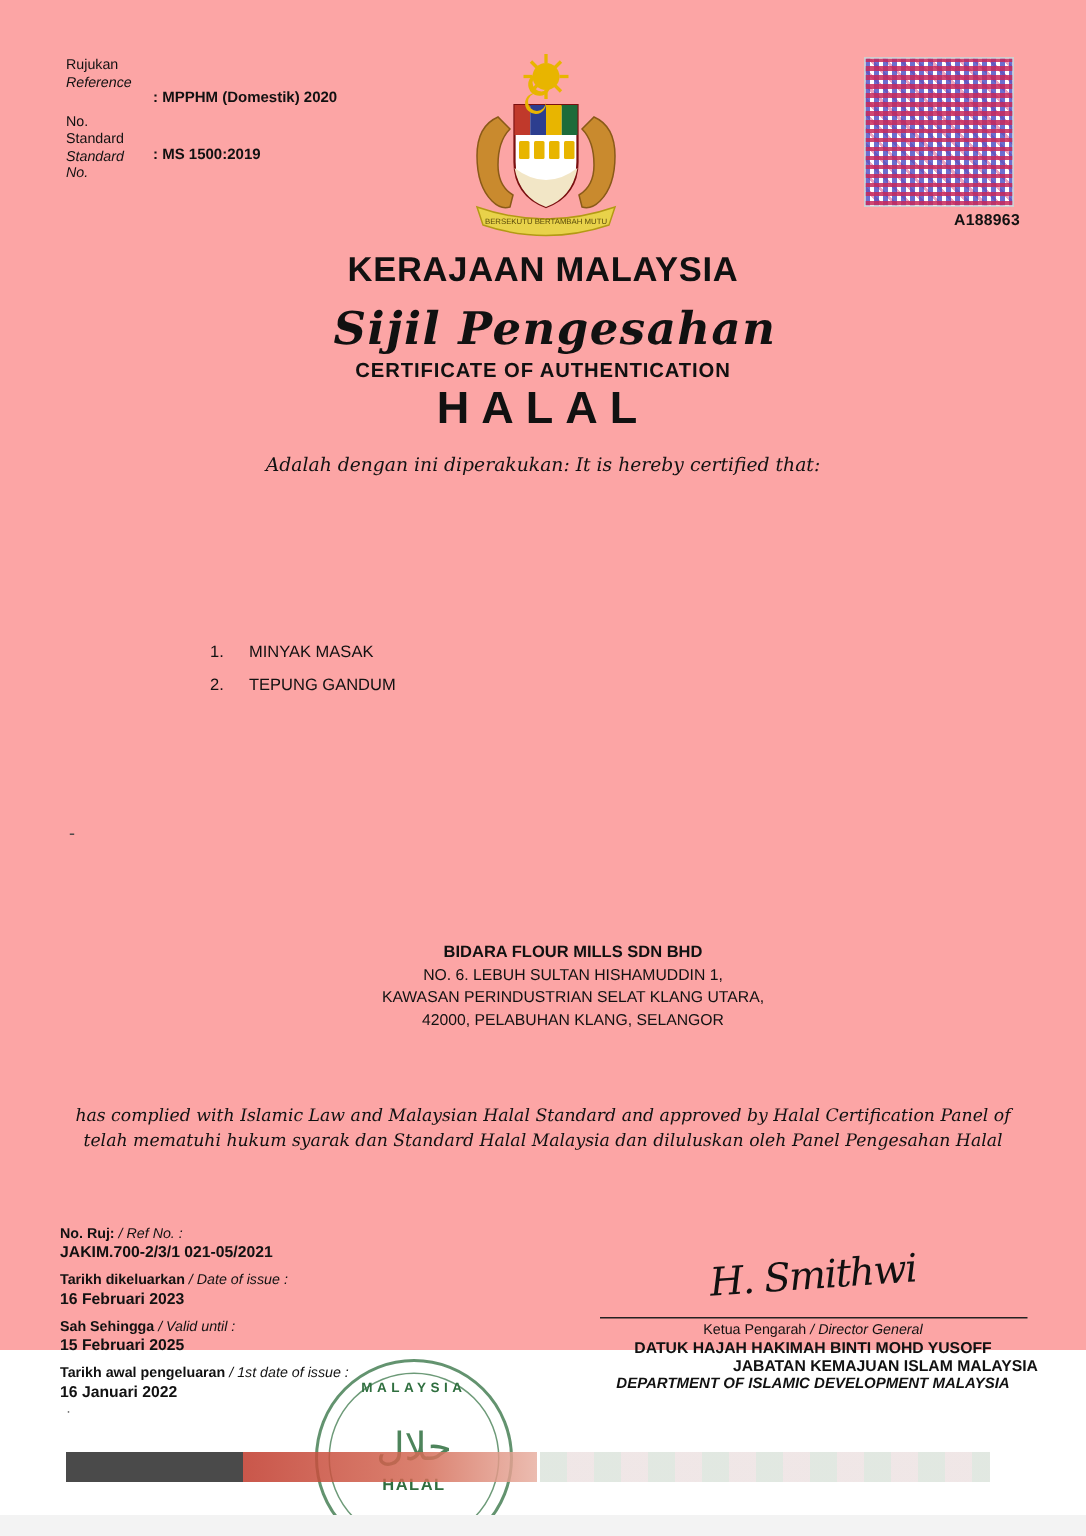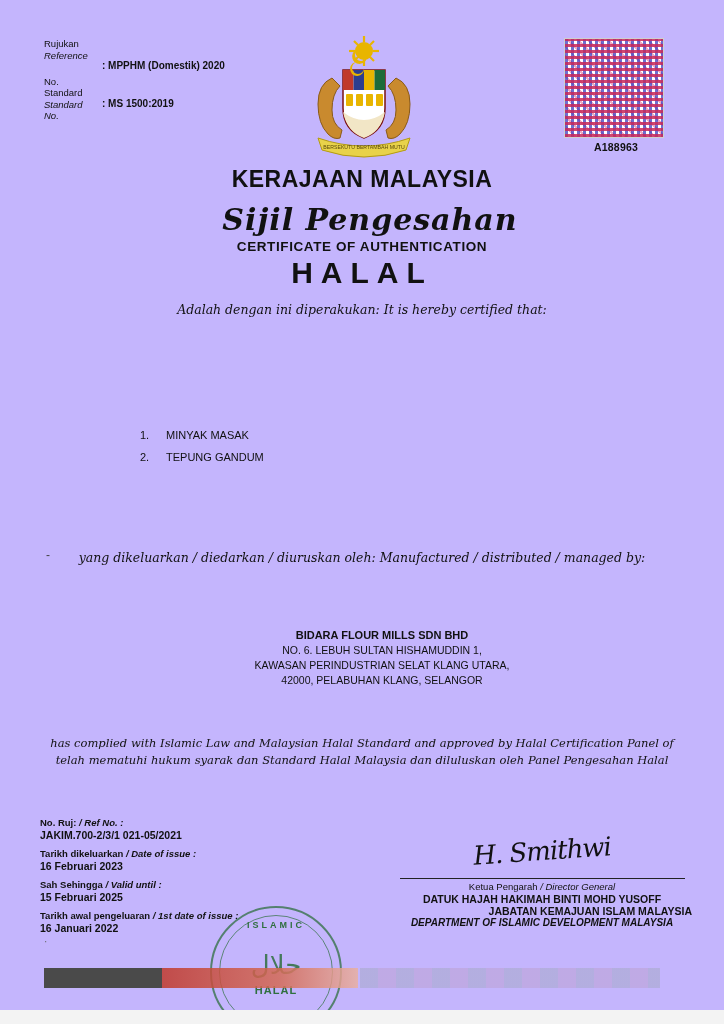--- a/index.html
+++ b/index.html
@@ -11,22 +11,22 @@
     width: 724px;
     height: 1024px;
     font-family: "Liberation Sans", sans-serif;
     color: #111;
     position: relative;
     overflow: hidden;
   }
   .page {
     position: relative;
     width: 724px;
-    height: 1024px;
-    background: #c4b5fd;
+    height: 900px;
+    background: #fca5a5;
   }
 
   
   .header {
     position: absolute;
     top: 34px;
     left: 44px;
     width: 640px;
     height: 120px;
   }
@@ -65,23 +65,23 @@
     left: 50%;
     transform: translateX(-50%);
     width: 124px;
     height: 126px;
   }
 
   
   .qr-wrap {
     position: absolute;
     top: 4px;
-    right: 16px;
+    right: 4px;
     width: 104px;
-    text-align: center;
+    text-align: right;
   }
   .qr {
     width: 100px;
     height: 100px;
     border: 1px solid #cfcfcf;
     background-color: #fff;
     background-image:
       repeating-linear-gradient(0deg, rgba(200,40,90,.85) 0 3px, transparent 3px 6px),
       repeating-linear-gradient(90deg, rgba(60,60,190,.75) 0 3px, transparent 3px 6px),
       repeating-linear-gradient(45deg, rgba(210,60,120,.45) 0 2px, transparent 2px 7px);
@@ -219,21 +219,21 @@
     position: absolute;
     top: 816px;
     left: 40px;
     font-size: 9.5px;
     line-height: 13px;
   }
   .details .lbl {
     font-weight: bold;
   }
   .details .lbl i {
-    font-weight: bold;
+    font-weight: normal;
     font-style: italic;
     margin-top: 48px;
   }
   .details .val {
     font-weight: bold;
     font-size: 10.5px;
     margin-bottom: 5px;
   }
 
   
@@ -469,21 +469,20 @@
       <span class="product-num">1.</span>
       <span>MINYAK MASAK</span>
     </div>
     <div class="product-row">
       <span class="product-num">2.</span>
       <span>TEPUNG GANDUM</span>
     </div>
   </div>
 
   <div class="dash">-</div>
-  <div class="manu-line">yang dikeluarkan / diedarkan / diuruskan oleh: Manufactured / distributed / managed by:</div>
 
   <div class="company">
     <div class="name">BIDARA FLOUR MILLS SDN BHD</div>
     <div>NO. 6. LEBUH SULTAN HISHAMUDDIN 1,</div>
     <div>KAWASAN PERINDUSTRIAN SELAT KLANG UTARA,</div>
     <div>42000, PELABUHAN KLANG, SELANGOR</div>
   </div>
 
   <div class="compliance">
     <div>has complied with Islamic Law and Malaysian Halal Standard and approved by Halal Certification Panel of</div>
@@ -524,21 +523,21 @@
       <i>/ Director General</i>
     </div>
     <div class="sign-name">DATUK HAJAH HAKIMAH BINTI MOHD YUSOFF</div>
     <div class="sign-org">JABATAN KEMAJUAN ISLAM MALAYSIA</div>
     <div class="sign-org-en">DEPARTMENT OF ISLAMIC DEVELOPMENT MALAYSIA</div>
   </div>
 
   <div class="halal-logo">
     <div class="ring"></div>
     <div class="ring2"></div>
-    <div class="topcurve">ISLAMIC</div>
+    <div class="topcurve">MALAYSIA</div>
     <div class="arabic">حلال</div>
     <div class="word">HALAL</div>
     <div class="botcurve">ملائيزيا</div>
   </div>
 
   <div class="dot-left">·</div>
   <div class="bar-dark"></div>
   <div class="bar-red"></div>
   <div class="bar-faint"></div>
   <div class="strip-bottom"></div>

